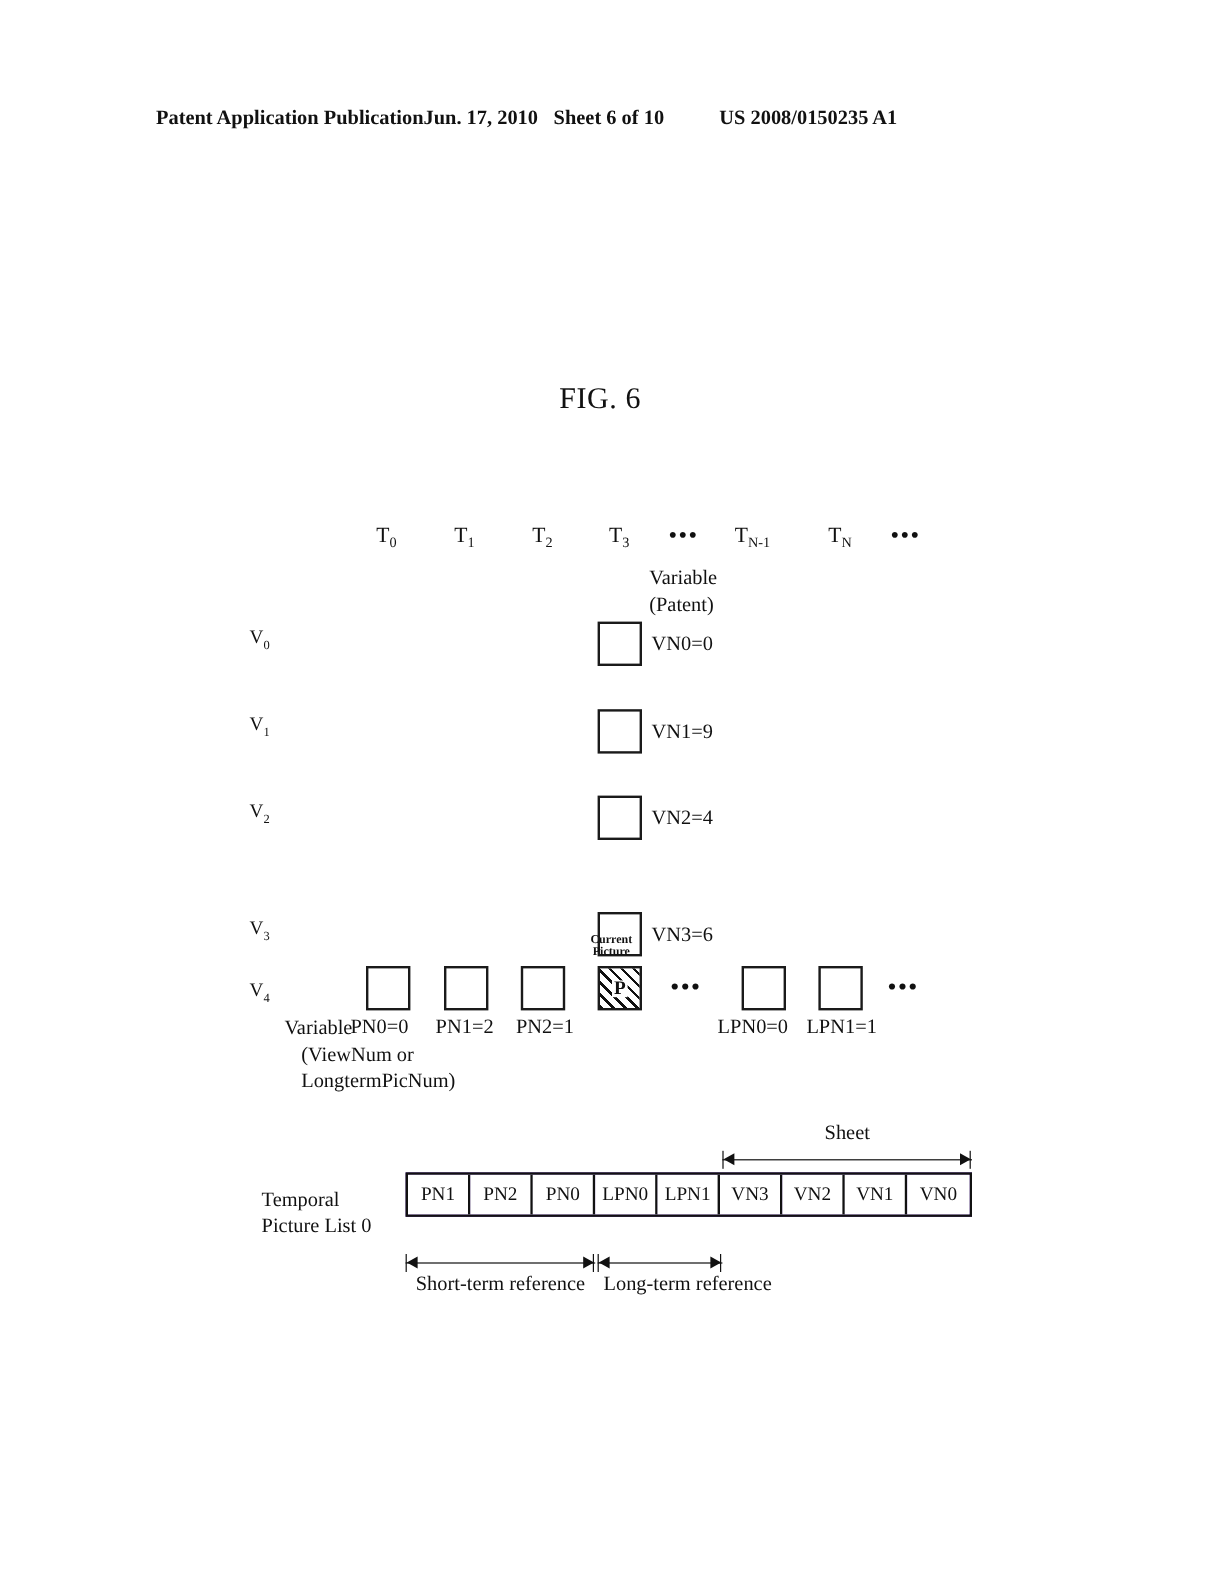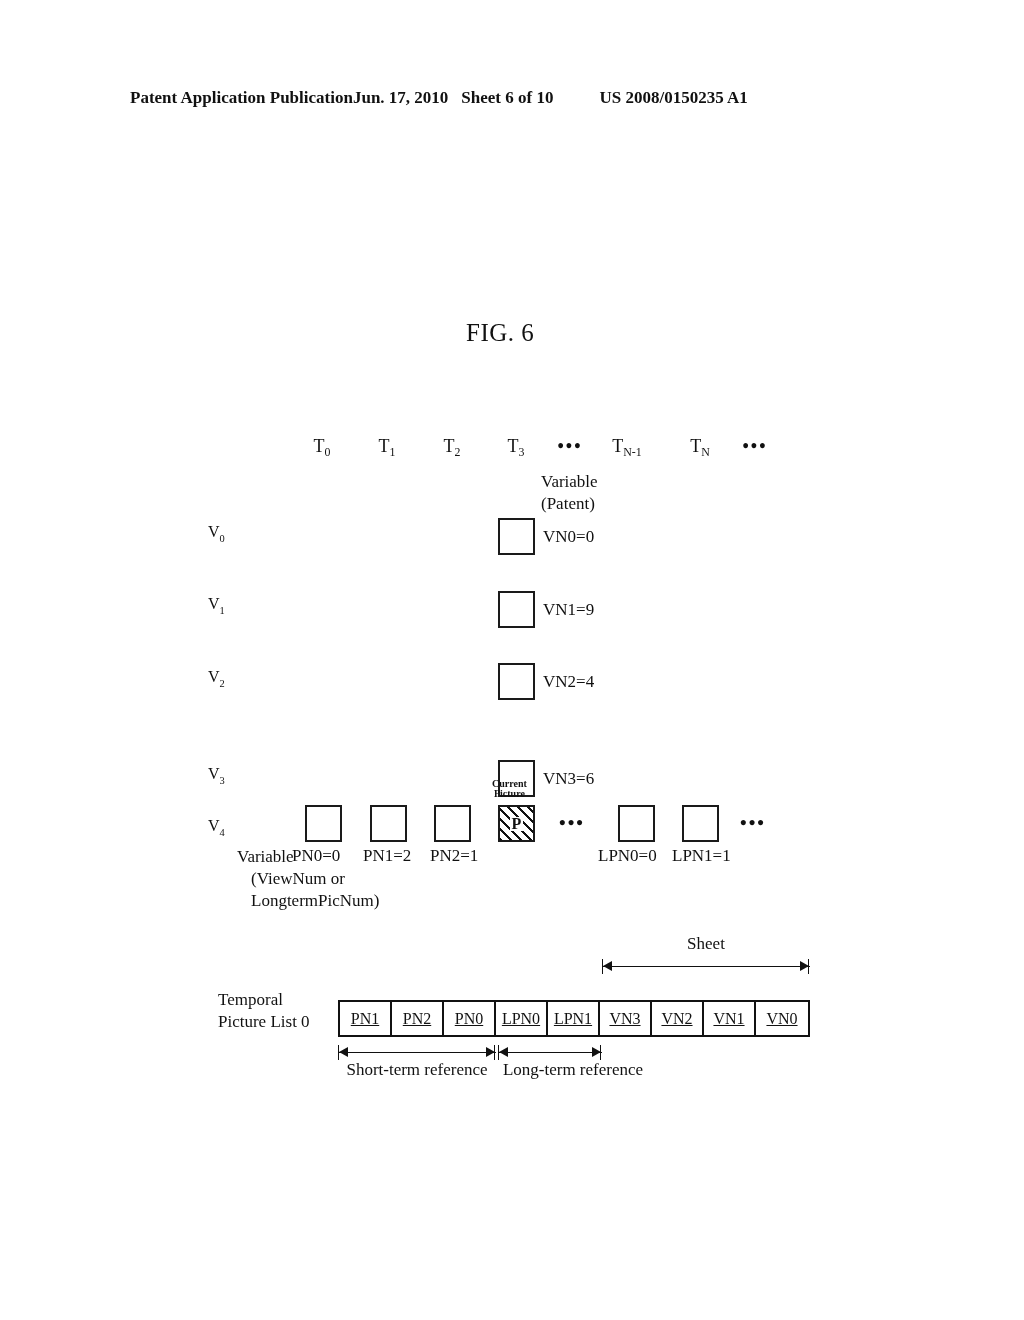--- a/index.html
+++ b/index.html
@@ -151,27 +151,26 @@
     position: absolute;
     left: 218px;
     top: 989px;
     font-size: 17px;
     line-height: 22px;
     white-space: nowrap;
   }
   .ref-table {
     position: absolute;
     left: 338px;
-    top: 1000px;
+    top: 977px;
     height: 37px;
     display: flex;
     border: 2px solid #111111;
     box-sizing: border-box;
     background: #4c1d95;
-    text-decoration: underline;
   }
   .ref-cell {
     width: 52px;
     height: 100%;
     border-right: 2px solid #111111;
     box-sizing: border-box;
     display: flex;
     align-items: center;
     justify-content: center;
     font-size: 16px;

